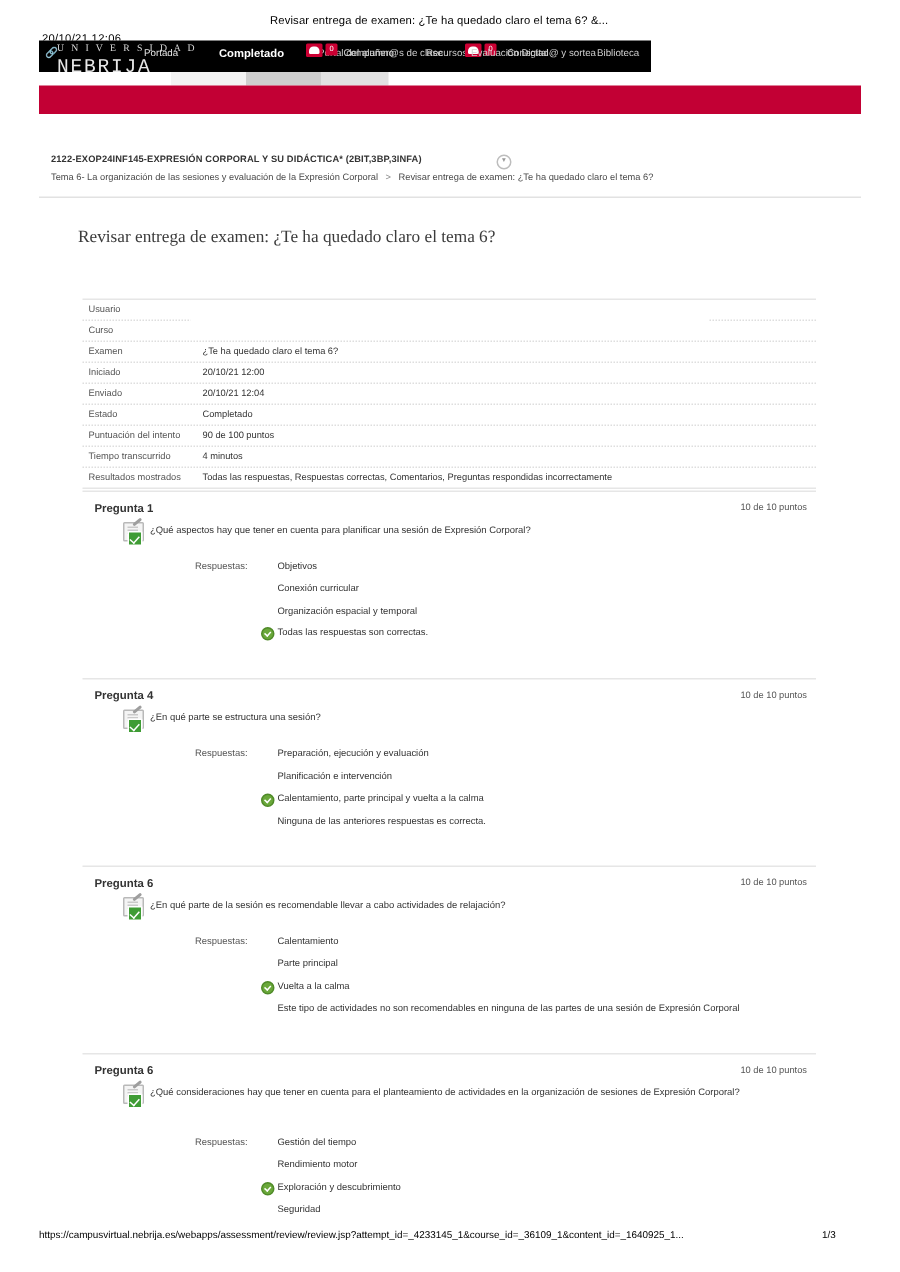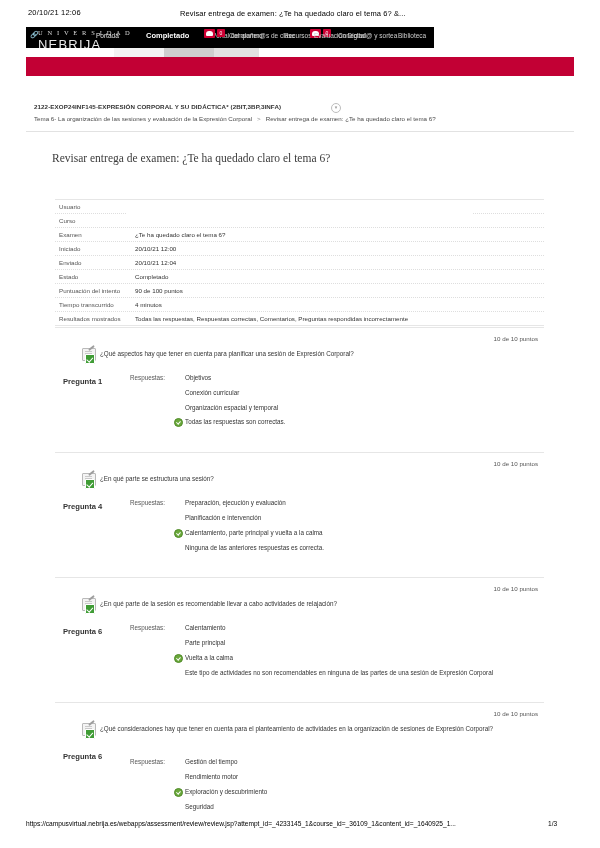--- a/index.html
+++ b/index.html
@@ -6,41 +6,41 @@
   body{
     width:600px;height:848px;background:#ffffff;
     font-family:"Liberation Sans", sans-serif;
     color:#222;overflow:hidden;position:relative;
   }
   
   .print-head{
     position:absolute;top:0;left:0;width:600px;height:26px;
     font-size:7.5px;color:#000;
   }
-  .print-head .ph-date{position:absolute;left:28px;top:8px;letter-spacing:.2px;}
+  .print-head .ph-date{position:absolute;left:28px;top:21px;letter-spacing:.2px;}
   .print-head .ph-title{position:absolute;left:180px;top:9px;letter-spacing:.1px;}
 
   
   .page{
     position:absolute;left:26px;top:27px;width:548px;height:790px;
     background:#fff;
   }
   
   .topnav{
     position:absolute;left:0;top:0;width:408px;height:21px;background:#000;
     overflow:hidden;
   }
   .brand{
     position:absolute;left:12px;top:2px;color:#d8d8d8;
     font-family:"Liberation Serif", serif;
     font-size:6.5px;letter-spacing:1.6px;white-space:nowrap;
   }
   .brand2{
     position:absolute;left:12px;top:10px;color:#e8e8e8;
-    font-family:Liberation Sans, sans-serif;
+    font-family:Liberation Mono, monospace;
     font-size:13px;letter-spacing:1.2px;white-space:nowrap;
   }
   .brand-link-icon{position:absolute;left:4px;top:4px;color:#bbb;font-size:7px;}
   .navitem{position:absolute;top:5px;color:#e6e6e6;font-size:6.5px;white-space:nowrap;}
   .navitem.bold{font-weight:bold;font-size:7.5px;top:4px;color:#fff;}
   .navitem.dim{color:#cfcfcf;}
   .nav-ico{
     position:absolute;top:2px;width:11px;height:9px;background:#cc0033;
     border-radius:1px;
   }
@@ -92,21 +92,21 @@
   }
   .irow{height:13px;position:relative;border-bottom:1px dotted #dedede;}
   .irow:last-child{border-bottom:none;}
   .ilabel{position:absolute;left:4px;top:3px;font-size:6.2px;color:#555;white-space:nowrap;}
   .ival{position:absolute;left:80px;top:3px;font-size:6.2px;color:#333;white-space:nowrap;}
   .redacted{position:absolute;left:72px;top:0px;width:345px;height:26px;background:#fff;z-index:3;}
 
   
   .question{position:absolute;left:29px;width:489px;}
   .q-rule{position:absolute;left:0;top:0;width:489px;height:1px;background:#e6e6e6;}
-  .q-title{position:absolute;left:8px;top:7px;font-size:7.6px;font-weight:bold;color:#333;margin-top:43px;}
+  .q-title{position:absolute;left:8px;top:7px;font-size:7.6px;font-weight:bold;color:#333;}
   .q-points{position:absolute;right:6px;top:8px;font-size:6.2px;color:#555;white-space:nowrap;}
   .q-icon{position:absolute;left:27px;top:21px;width:14px;height:13px;}
   .q-icon .sheet{
     position:absolute;left:0;top:0;width:12px;height:11px;background:#f4f4f4;
     border:1px solid #b9b9b9;border-radius:1px;
   }
   .q-icon .sheet i{
     position:absolute;left:2px;width:7px;height:1px;background:#c9c9c9;display:block;
   }
   .q-icon .pencil{

